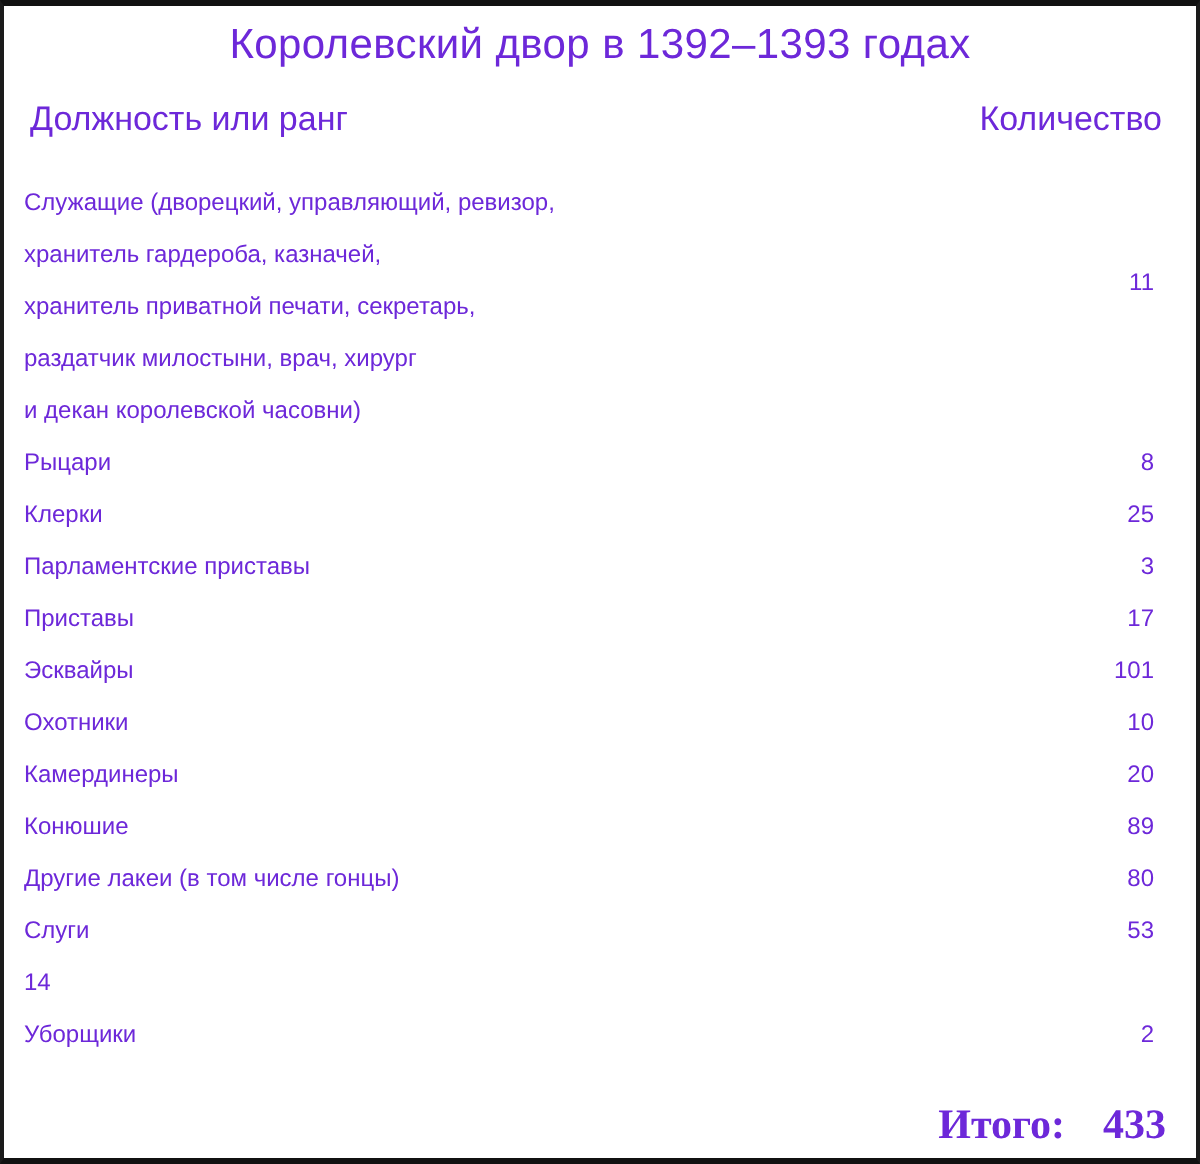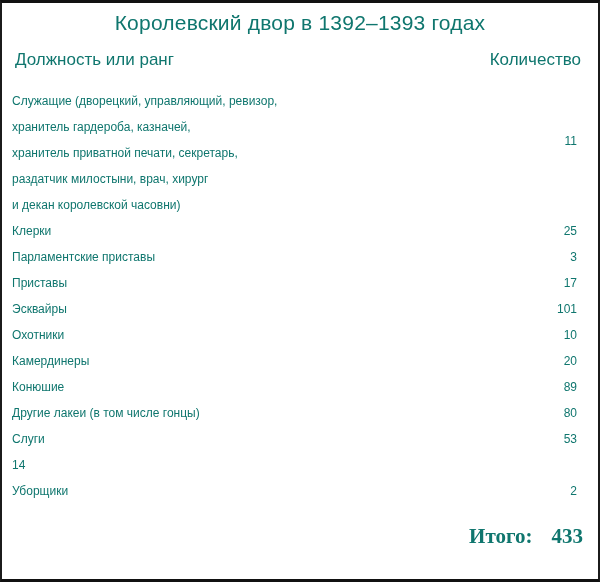--- a/index.html
+++ b/index.html
@@ -11,21 +11,21 @@
     position: relative;
     width: 600px;
     height: 582px;
     box-sizing: border-box;
     background: #ffffff;
     border-left: 2px solid #1b1b1b;
     border-right: 2px solid #1b1b1b;
     border-top: 3px solid #111111;
     border-bottom: 3px solid #111111;
     font-family: "Liberation Sans", "DejaVu Sans", sans-serif;
-    color: #0f766e;
+    color: #6d28d9;
     overflow: hidden;
   }
   .title {
     margin-top: 7px;
     text-align: center;
     font-size: 21px;
     line-height: 26px;
     letter-spacing: 0.2px;
   }
   .header-row {
@@ -92,20 +92,26 @@
           <div>Служащие (дворецкий, управляющий, ревизор,</div>
           <div>хранитель гардероба, казначей,</div>
           <div>хранитель приватной печати, секретарь,</div>
           <div>раздатчик милостыни, врач, хирург</div>
           <div>и декан королевской часовни)</div>
         </div>
         <div class="count">11</div>
       </div>
       <div class="row">
         <div class="label">
+          <div>Рыцари</div>
+        </div>
+        <div class="count">8</div>
+      </div>
+      <div class="row">
+        <div class="label">
           <div>Клерки</div>
         </div>
         <div class="count">25</div>
       </div>
       <div class="row">
         <div class="label">
           <div>Парламентские приставы</div>
         </div>
         <div class="count">3</div>
       </div>

